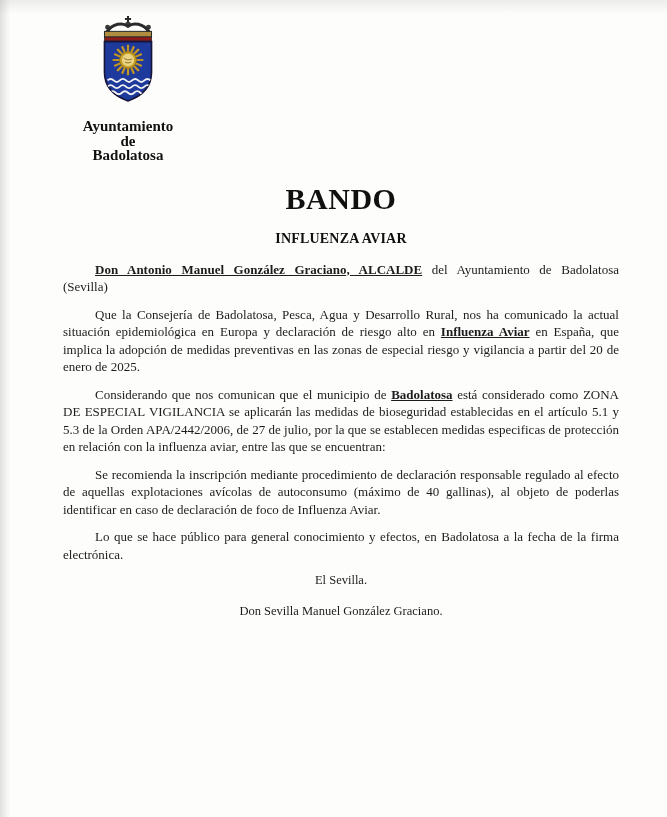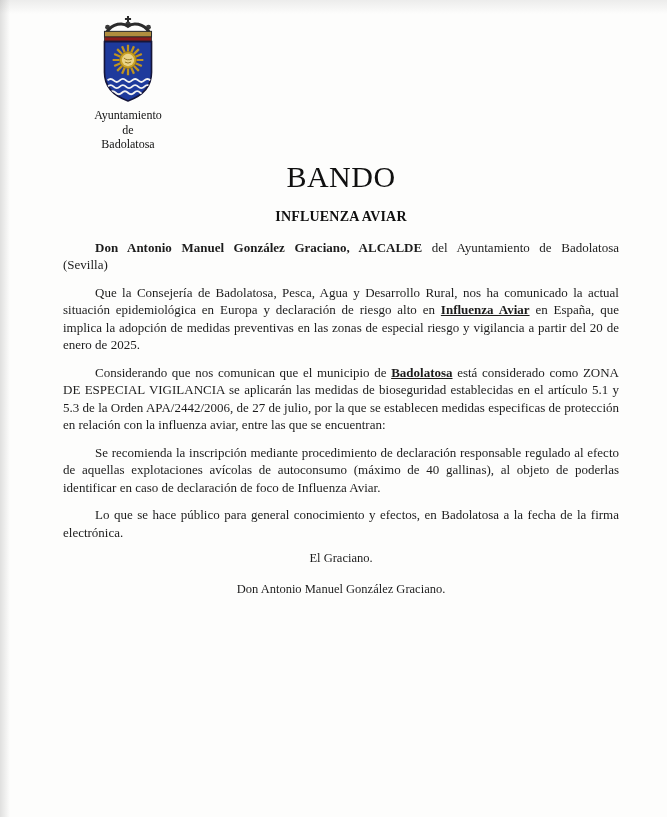--- a/index.html
+++ b/index.html
@@ -22,33 +22,33 @@
     padding: 15px 48px 20px 63px;
   }
   
   .crest-block {
     width: 130px;
     margin-left: 0px;
     text-align: center;
   }
   .crest-block svg { display: block; margin: 0 auto; }
   .org-caption {
-    margin-top: 3px;
-    font-weight: normal;
-    font-size: 12px;
+    margin-top: 14px;
+    font-weight: bold;
+    font-size: 15px;
     line-height: 14.5px;
     color: #111;
   }
   
   .doc-title {
     text-align: center;
     font-size: 30px;
-    font-weight: normal;
+    font-weight: bold;
     letter-spacing: 0.5px;
-    margin-top: 8px;
+    margin-top: 19px;
     color: #101010;
   }
   .doc-subtitle {
     text-align: center;
     font-size: 14px;
     font-weight: bold;
     margin-top: 15px;
     letter-spacing: 0.2px;
     color: #101010;
   }
@@ -56,21 +56,21 @@
   .body-text { margin-top: 14px; }
   p.para {
     font-size: 13px;
     line-height: 17.5px;
     text-align: justify;
     text-indent: 32px;
     margin-bottom: 10px;
     color: #1c1c1c;
   }
   p.para.intro { word-spacing: 2px; }
-  .b { font-weight: bold; }
+  .b { font-weight: bold; text-decoration: underline; }
   .bu { font-weight: bold; text-decoration: underline; }
   p.hace {
     font-size: 13.5px;
     font-weight: bold;
     text-indent: 32px;
     margin: 14px 0 12px 0;
   }
   .sig {
     text-align: center;
     font-size: 12.5px;
@@ -144,18 +144,18 @@
     <p class="para"><span>Que la Consejería de Badolatosa, Pesca, Agua y Desarrollo Rural, nos ha comunicado la actual situación epidemiológica en Europa y declaración de riesgo alto en </span><span class="bu">Influenza Aviar</span><span> en España, que implica la adopción de medidas preventivas en las zonas de especial riesgo y vigilancia a partir del 20 de enero de 2025.</span></p>
 
     <p class="para"><span>Considerando que nos comunican que el municipio de </span><span class="bu">Badolatosa</span><span> está considerado como ZONA DE ESPECIAL VIGILANCIA se aplicarán las medidas de bioseguridad establecidas en el artículo 5.1 y 5.3 de la Orden APA/2442/2006,  de 27 de julio, por la que se establecen medidas especificas de protección en relación con la influenza aviar, entre las que se encuentran:</span></p>
 
 
     <p class="para">Se recomienda la inscripción mediante procedimiento de declaración responsable regulado al efecto de aquellas explotaciones avícolas de autoconsumo (máximo de 40 gallinas), al objeto de poderlas identificar en caso de declaración de foco de Influenza Aviar.</p>
 
     <p class="para">Lo que se hace público para general conocimiento y efectos, en Badolatosa a la fecha de la firma electrónica.</p>
 
     <div class="sig">
-      <div class="sig-role">El Graciano.</div>
-      <div class="sig-name">Don Antonio Manuel González Graciano.</div>
+      <div class="sig-role">El Sevilla.</div>
+      <div class="sig-name">Don Sevilla Manuel González Graciano.</div>
     </div>
 
   </div>
 </div>
 
 </body></html>

